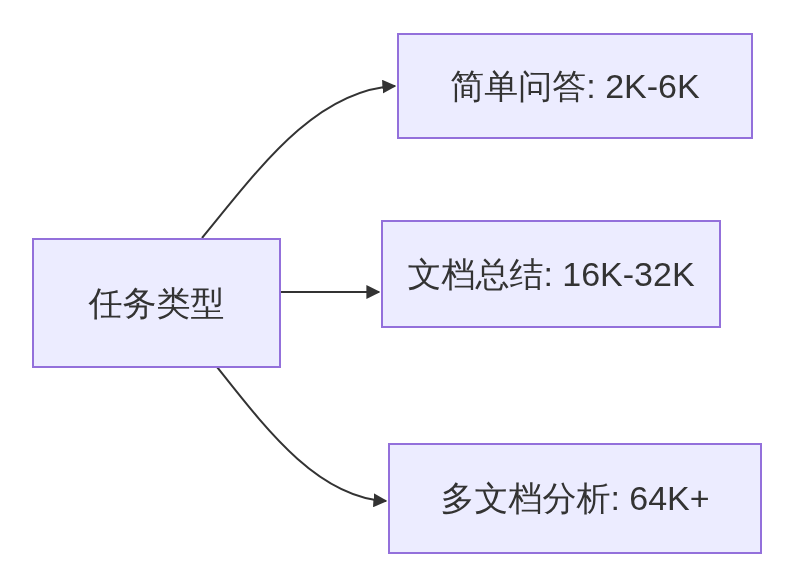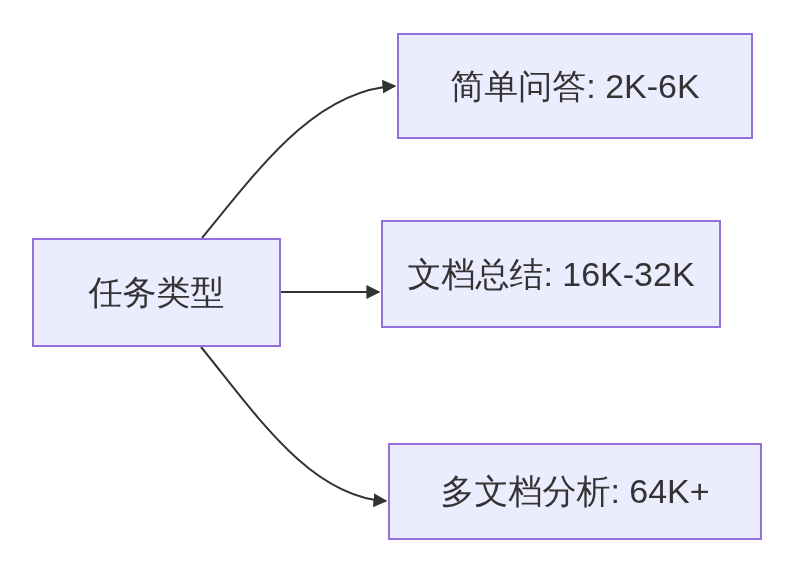--- a/index.html
+++ b/index.html
@@ -37,24 +37,24 @@
     align-items: center;
     justify-content: center;
     background: var(--node-fill, #ECECFF);
     border: 2px solid var(--node-border, #9370DB);
     color: var(--text, #333333);
     font-size: 34px;
     line-height: 1.2;
     white-space: nowrap;
     text-align: center;
   }
-  .node-root { left: 32px;  top: 238px; width: 249px; height: 109px; }
+  .node-root { left: 32px;  top: 238px; width: 249px; height: 130px; }
   .node-b1   { left: 397px; top: 33px;  width: 356px; height: 106px; }
   .node-b2   { left: 381px; top: 220px; width: 340px; height: 108px; }
-  .node-b3   { left: 388px; top: 443px; width: 374px; height: 97px; }
+  .node-b3   { left: 388px; top: 443px; width: 374px; height: 111px; }
 </style>
 </head>
 <body>
 
 <div class="canvas">
 
   <svg class="edge-layer" width="787" height="572" viewBox="0 0 787 572" xmlns="http://www.w3.org/2000/svg">
     <defs>
       <marker id="arrowhead" viewBox="0 0 10 10" refX="9" refY="5" markerWidth="7" markerHeight="7" orient="auto-start-reverse">
         <path class="arrow-fill" d="M0,0 L10,5 L0,10 z"></path>

